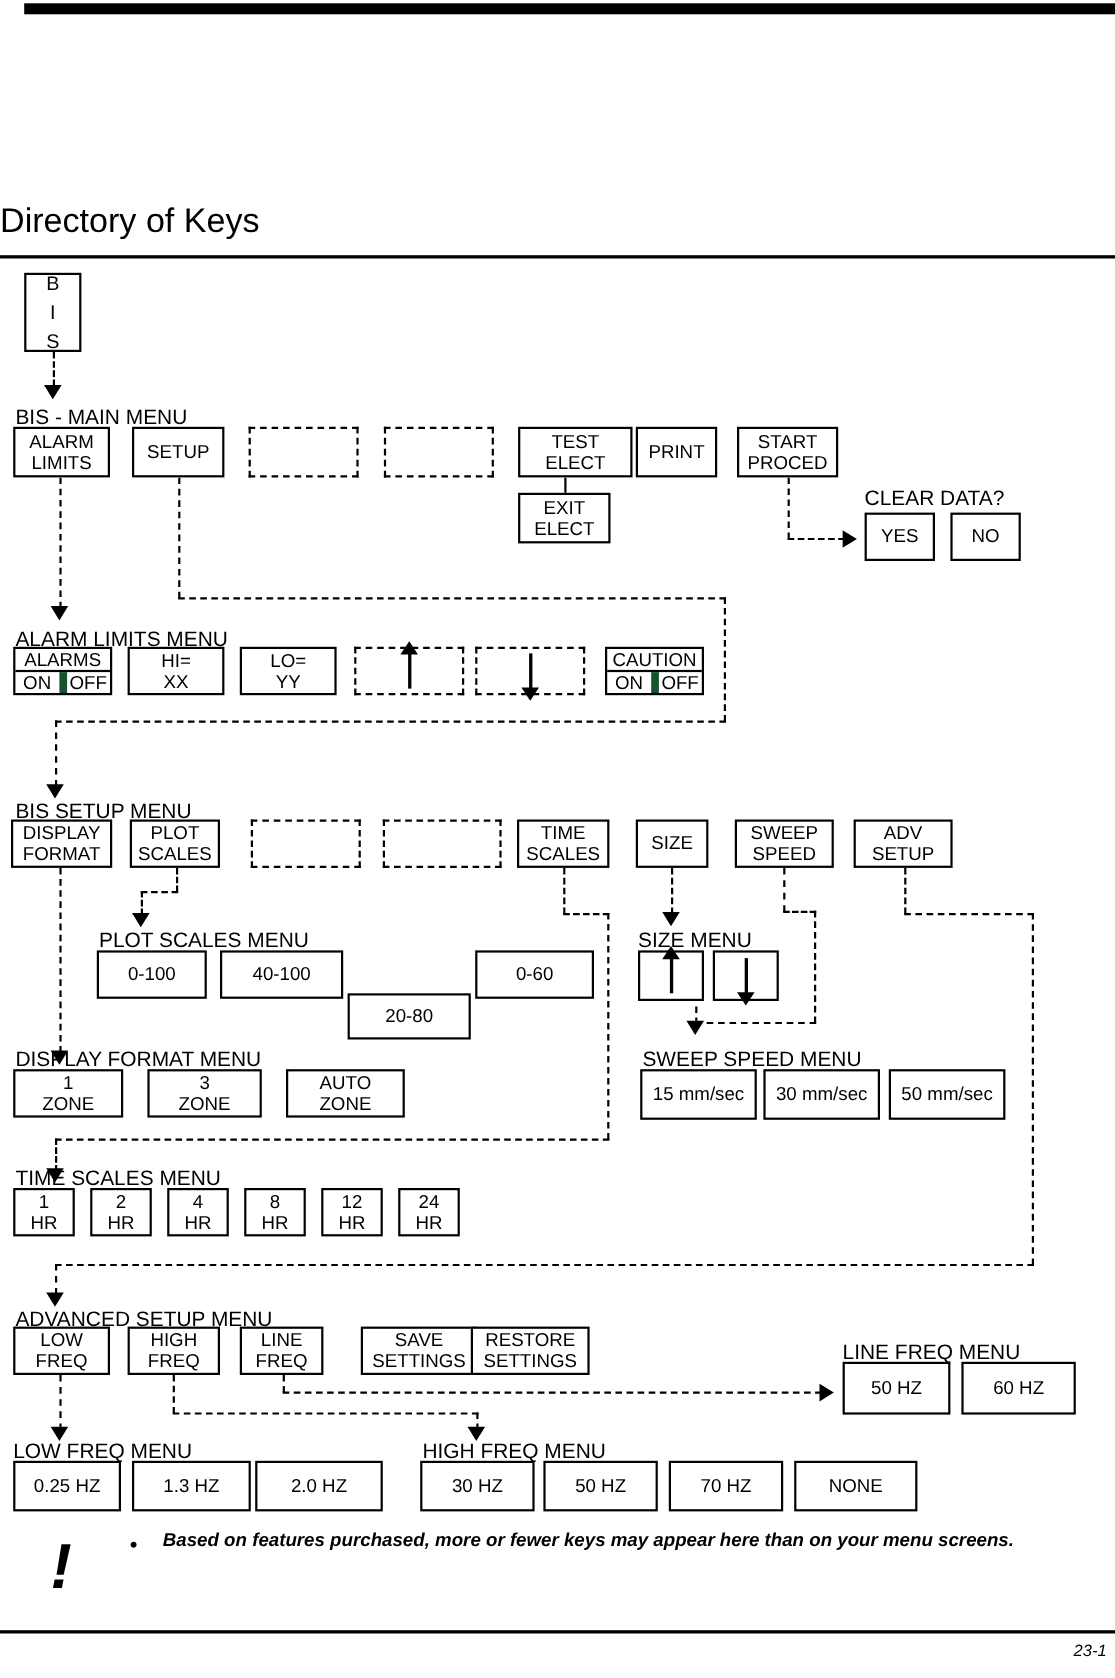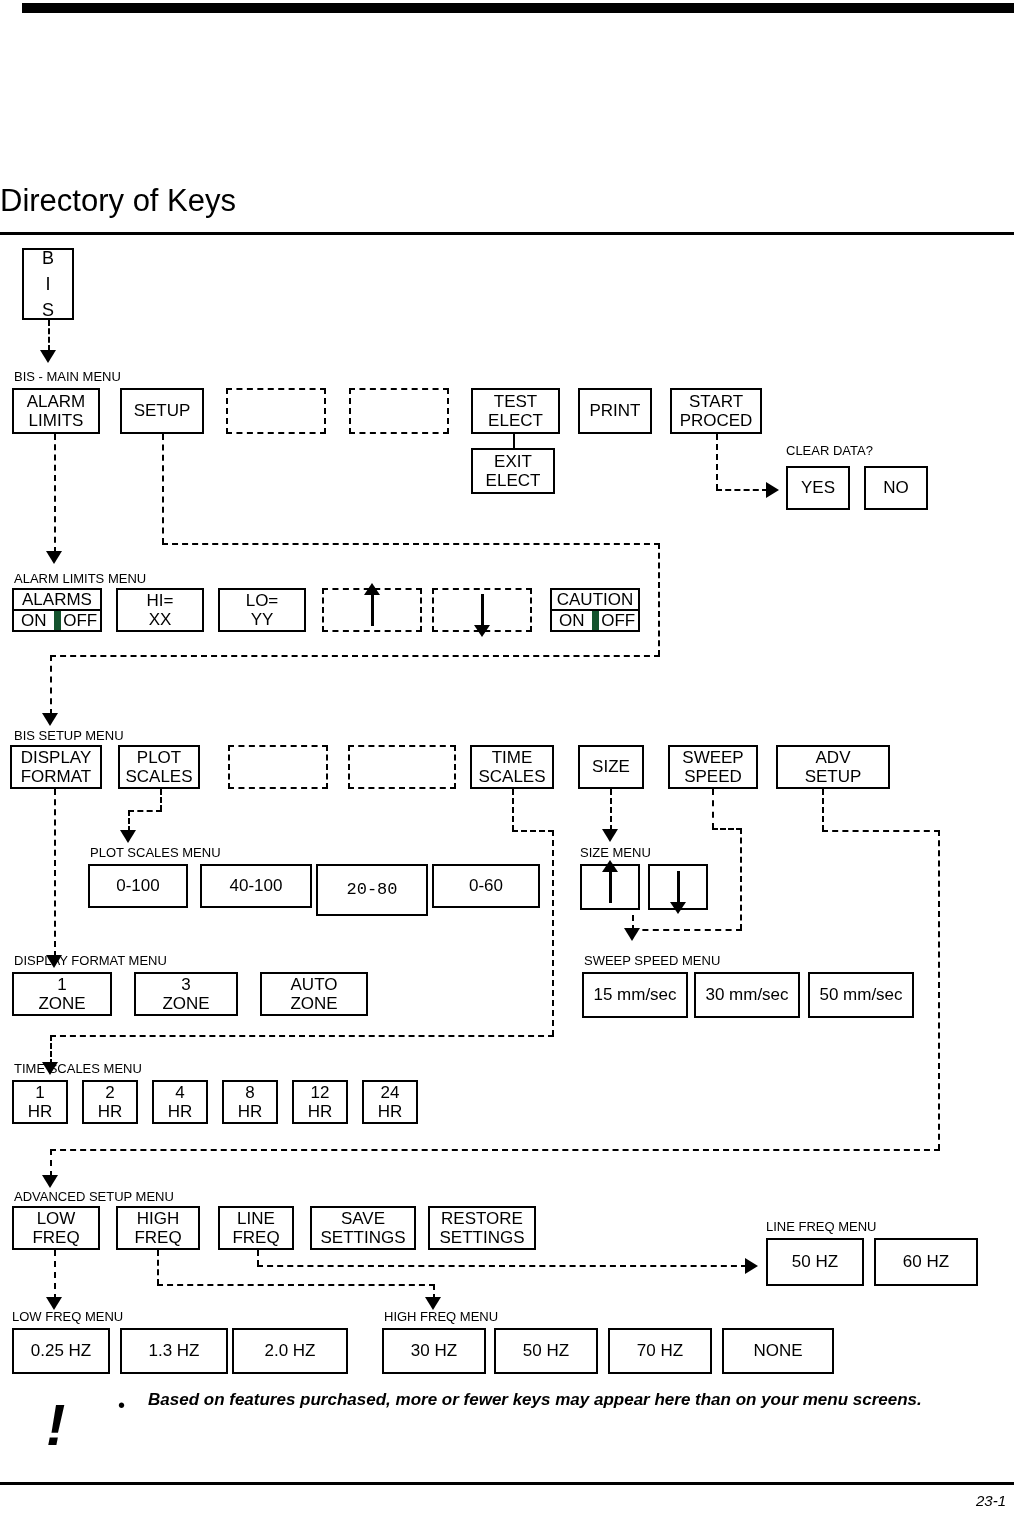--- a/index.html
+++ b/index.html
@@ -117,21 +117,21 @@
     justify-content: center;
     line-height: 1;
   }
   .splitbox .sb-bot > span.sb-left {
     border-right: 7px solid #14532d;
   }
 
   
   .caption {
     position: absolute;
-    font-size: 13px;
+    font-size: 19px;
     line-height: 1;
     white-space: nowrap;
     z-index: 4;
   }
 
   
   .seg {
     position: absolute;
     z-index: 1;
   }
@@ -230,21 +230,21 @@
   <div class="seg v" style="left:48px; top:320px; height:31px;"></div>
   <div class="arrow-down" style="left:40px; top:350px;"></div>
 
   <div class="caption" style="left:14px; top:370px;">BIS - MAIN MENU</div>
 
   <div class="box" style="left:12px; top:388px; width:88px; height:46px;">ALARM
 LIMITS</div>
   <div class="box" style="left:120px; top:388px; width:84px; height:46px;">SETUP</div>
   <div class="box dashed" style="left:226px; top:388px; width:100px; height:46px;"></div>
   <div class="box dashed" style="left:349px; top:388px; width:100px; height:46px;"></div>
-  <div class="box" style="left:471px; top:388px; width:89px; height:46px;">TEST
+  <div class="box" style="left:471px; top:388px; width:104px; height:46px;">TEST
 ELECT</div>
   <div class="box" style="left:578px; top:388px; width:74px; height:46px;">PRINT</div>
   <div class="box" style="left:670px; top:388px; width:92px; height:46px;">START
 PROCED</div>
 
   <div class="seg v solid-v" style="left:513px; top:434px; height:22px;"></div>
   <div class="arrow-down" style="left:505px; top:454px;"></div>
   <div class="box" style="left:471px; top:448px; width:84px; height:46px;">EXIT
 ELECT</div>
 
@@ -301,21 +301,21 @@
 FORMAT</div>
   <div class="box" style="left:118px; top:745px; width:82px; height:44px;">PLOT
 SCALES</div>
   <div class="box dashed" style="left:228px; top:745px; width:100px; height:44px;"></div>
   <div class="box dashed" style="left:348px; top:745px; width:108px; height:44px;"></div>
   <div class="box" style="left:470px; top:745px; width:84px; height:44px;">TIME
 SCALES</div>
   <div class="box" style="left:578px; top:745px; width:66px; height:44px;">SIZE</div>
   <div class="box" style="left:668px; top:745px; width:90px; height:44px;">SWEEP
 SPEED</div>
-  <div class="box" style="left:776px; top:745px; width:114px; height:44px;">ADV
+  <div class="box" style="left:776px; top:745px; width:90px; height:44px;">ADV
 SETUP</div>
 
   <div class="seg v" style="left:54px; top:789px; height:168px;"></div>
   <div class="arrow-down" style="left:46px; top:955px;"></div>
 
   <div class="seg v" style="left:160px; top:789px; height:22px;"></div>
   <div class="seg h" style="left:128px; top:810px; width:34px;"></div>
   <div class="seg v" style="left:128px; top:810px; height:22px;"></div>
   <div class="arrow-down" style="left:120px; top:830px;"></div>
 
@@ -339,21 +339,21 @@
   <div class="seg v" style="left:822px; top:789px; height:42px;"></div>
   <div class="seg h" style="left:822px; top:830px; width:118px;"></div>
   <div class="seg v" style="left:938px; top:830px; height:320px;"></div>
   <div class="seg h" style="left:50px; top:1149px; width:890px;"></div>
   <div class="seg v" style="left:50px; top:1149px; height:28px;"></div>
   <div class="arrow-down" style="left:42px; top:1175px;"></div>
 
   <div class="caption" style="left:90px; top:846px;">PLOT SCALES MENU</div>
   <div class="box" style="left:88px; top:864px; width:100px; height:44px;">0-100</div>
   <div class="box" style="left:200px; top:864px; width:112px; height:44px;">40-100</div>
-  <div class="box" style="left:316px; top:864px; width:112px; height:52px;font-family:Liberation Mono, monospace;">20-80</div>
+  <div class="box" style="left:316px; top:903px; width:112px; height:42px;">20-80</div>
   <div class="box" style="left:432px; top:864px; width:108px; height:44px;">0-60</div>
 
   <div class="caption" style="left:580px; top:846px;">SIZE MENU</div>
   <div class="box" style="left:580px; top:864px; width:60px; height:46px;">
     <span class="glyph-arrow up"></span>
   </div>
   <div class="box" style="left:648px; top:864px; width:60px; height:46px;">
     <span class="glyph-arrow down"></span>
   </div>
 
@@ -384,21 +384,21 @@
   <div class="box" style="left:362px; top:1080px; width:56px; height:44px;">24
 HR</div>
 
   <div class="caption" style="left:14px; top:1190px;">ADVANCED SETUP MENU</div>
   <div class="box" style="left:12px; top:1206px; width:88px; height:44px;">LOW
 FREQ</div>
   <div class="box" style="left:116px; top:1206px; width:84px; height:44px;">HIGH
 FREQ</div>
   <div class="box" style="left:218px; top:1206px; width:76px; height:44px;">LINE
 FREQ</div>
-  <div class="box" style="left:310px; top:1206px; width:106px; height:44px;">SAVE
+  <div class="box" style="left:328px; top:1206px; width:106px; height:44px;">SAVE
 SETTINGS</div>
   <div class="box" style="left:428px; top:1206px; width:108px; height:44px;">RESTORE
 SETTINGS</div>
 
   <div class="seg v" style="left:54px; top:1250px; height:50px;"></div>
   <div class="arrow-down" style="left:46px; top:1297px;"></div>
 
   <div class="seg v" style="left:157px; top:1250px; height:35px;"></div>
   <div class="seg h" style="left:157px; top:1284px; width:278px;"></div>
   <div class="seg v" style="left:433px; top:1284px; height:16px;"></div>

